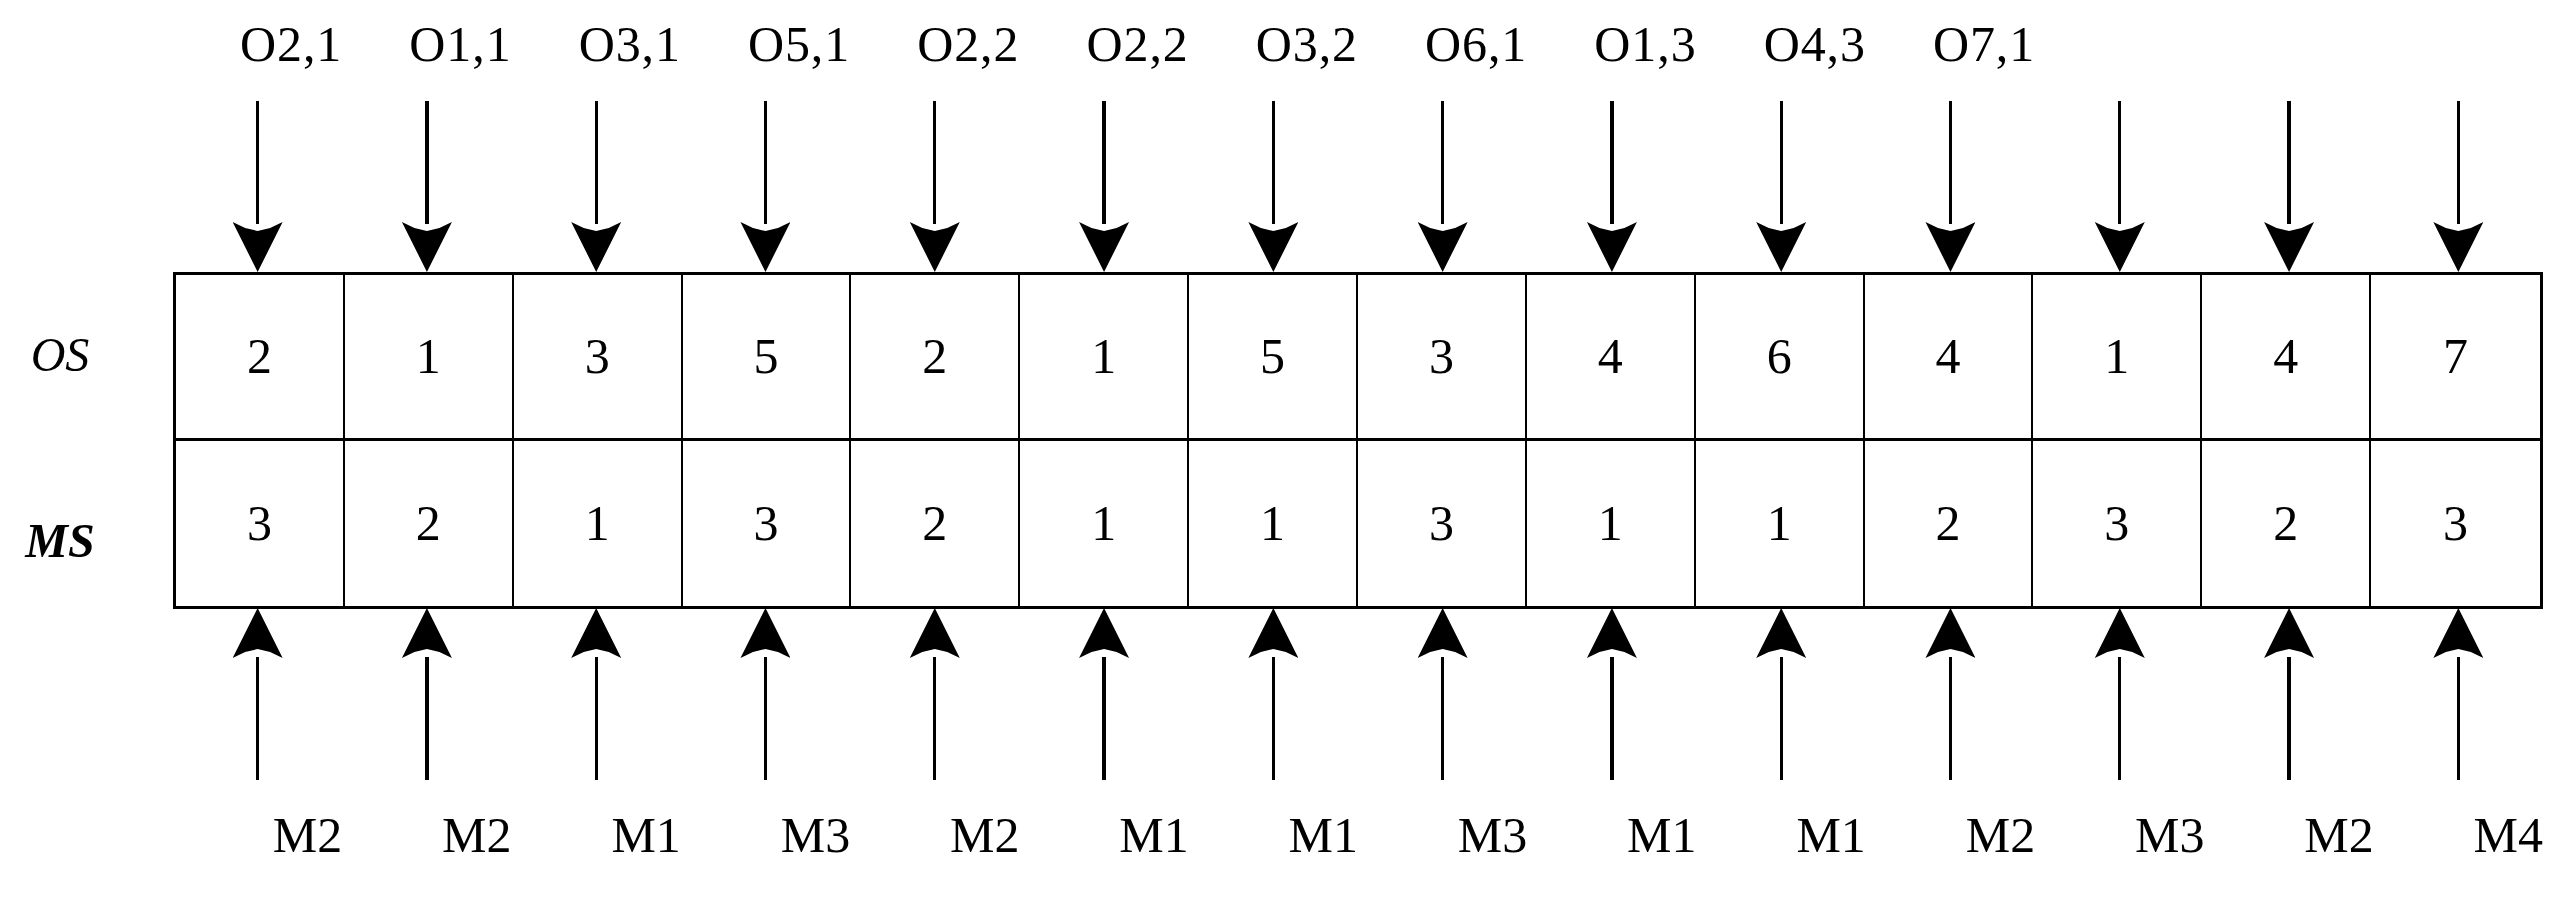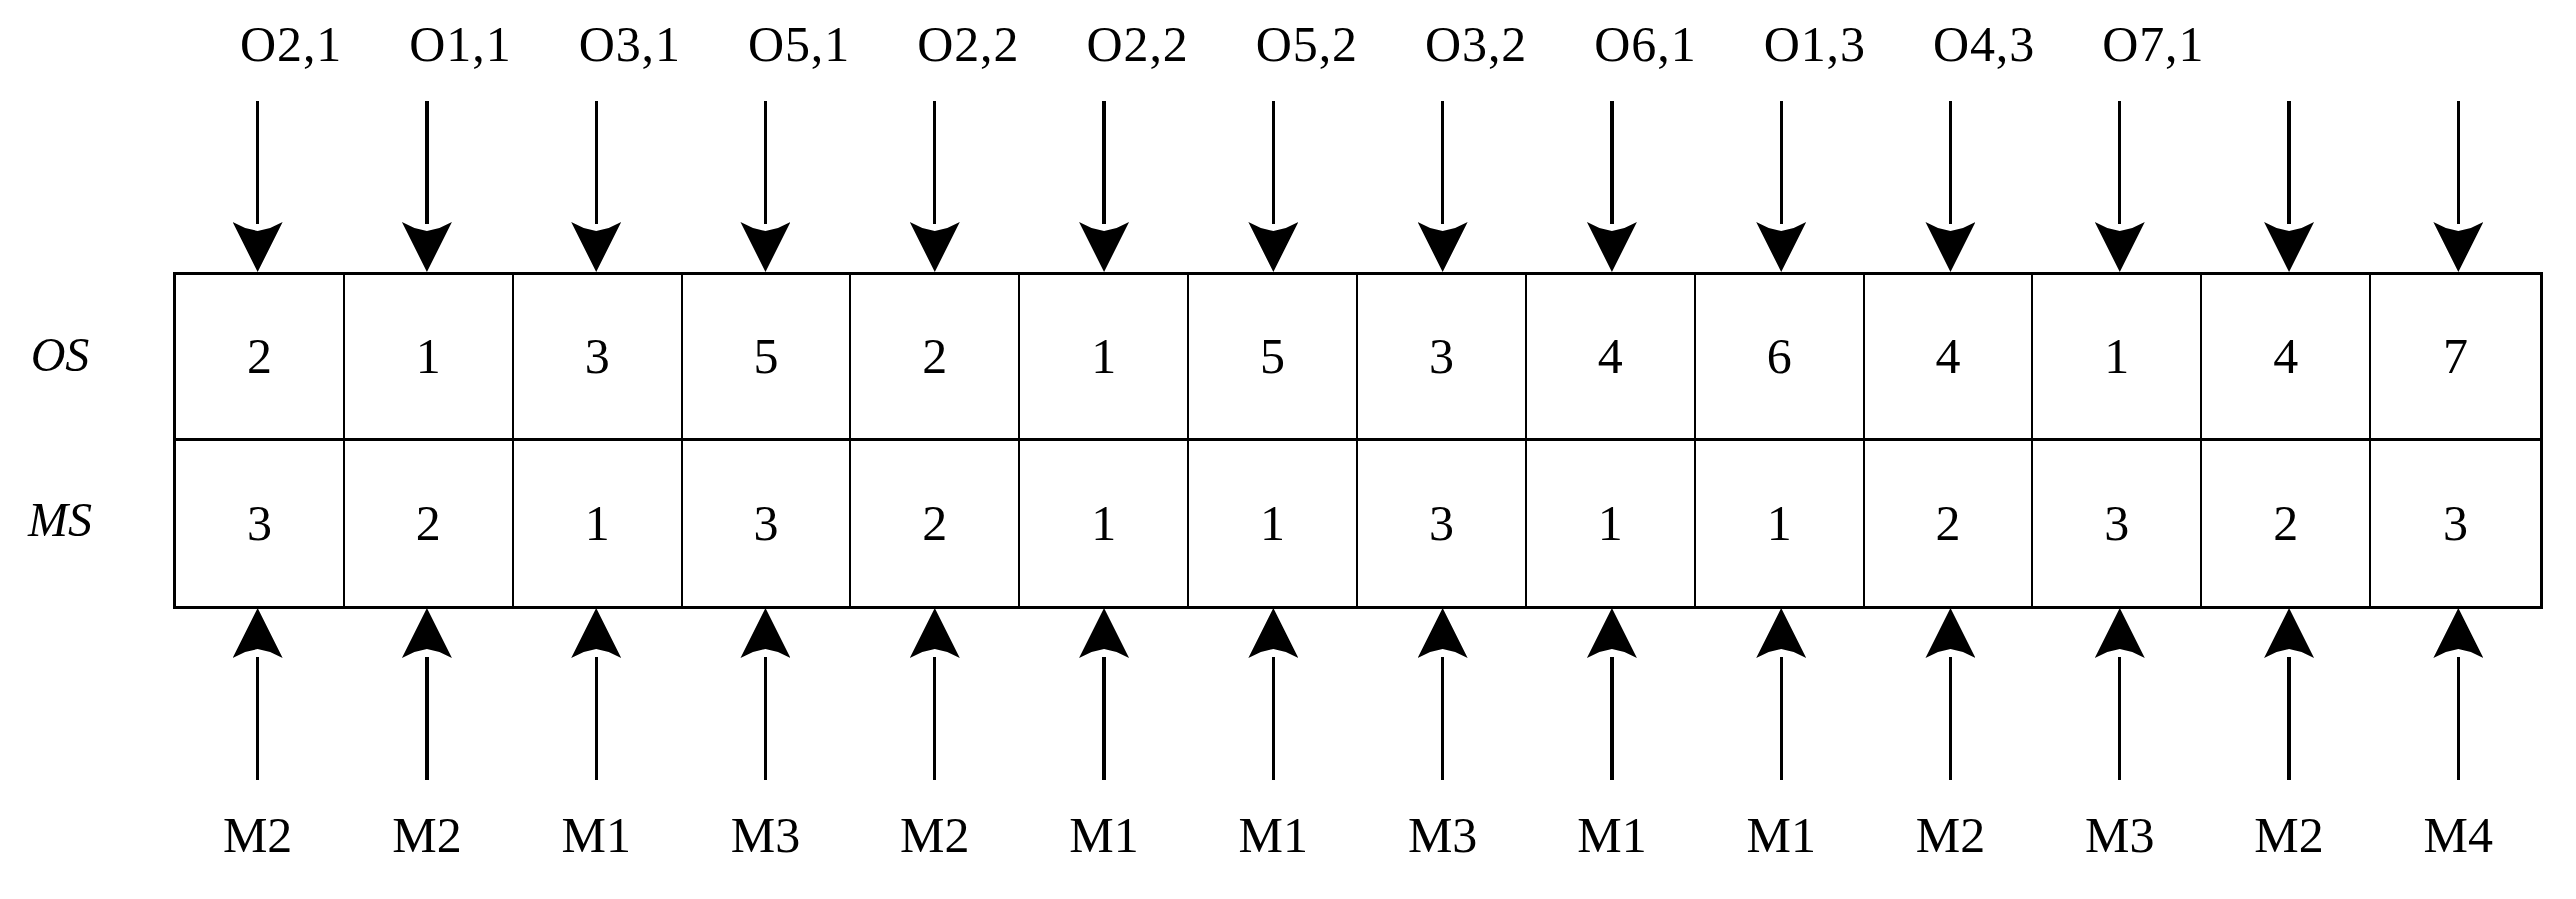--- a/index.html
+++ b/index.html
@@ -49,45 +49,44 @@
   .cell{
     box-sizing:border-box;
     border-right:2.6px solid #000;
     display:flex;align-items:center;justify-content:center;
     font-size:50px;
   }
   .cell:nth-child(14n){border-right:none;}
   .os-cell{border-bottom:3.4px solid #000;}
   
   .bottom-labels{top:806px;height:58px;}
-  .bottom-label{font-size:50px;line-height:58px;text-align:center;white-space:nowrap;}
+  .bottom-label{font-size:50px;line-height:58px;text-align:right;white-space:nowrap;}
   
   .side-label{
     position:absolute;left:0;width:120px;text-align:center;
     font-size:48px;font-style:italic;line-height:58px;
   }
   .side-label.os{top:326px;}
-  .side-label.ms{top:491px;}
+  .side-label.ms{top:512px;font-weight:bold;}
 </style>
 </head>
 <body>
 
 <div class="canvas">
 
   <div class="side-label os">OS</div>
   <div class="side-label ms">MS</div>
 
   <div class="band top-labels">
     <div class="top-label">O2,1</div>
     <div class="top-label">O1,1</div>
     <div class="top-label">O3,1</div>
     <div class="top-label">O5,1</div>
     <div class="top-label">O2,2</div>
     <div class="top-label">O2,2</div>
-    <div class="top-label">O5,2</div>
     <div class="top-label">O3,2</div>
     <div class="top-label">O6,1</div>
     <div class="top-label">O1,3</div>
     <div class="top-label">O4,3</div>
     <div class="top-label">O7,1</div>
   </div>
 
   <div class="band down-arrows">
     <div class="arrow arrow-down">
         <div class="stem"></div>

